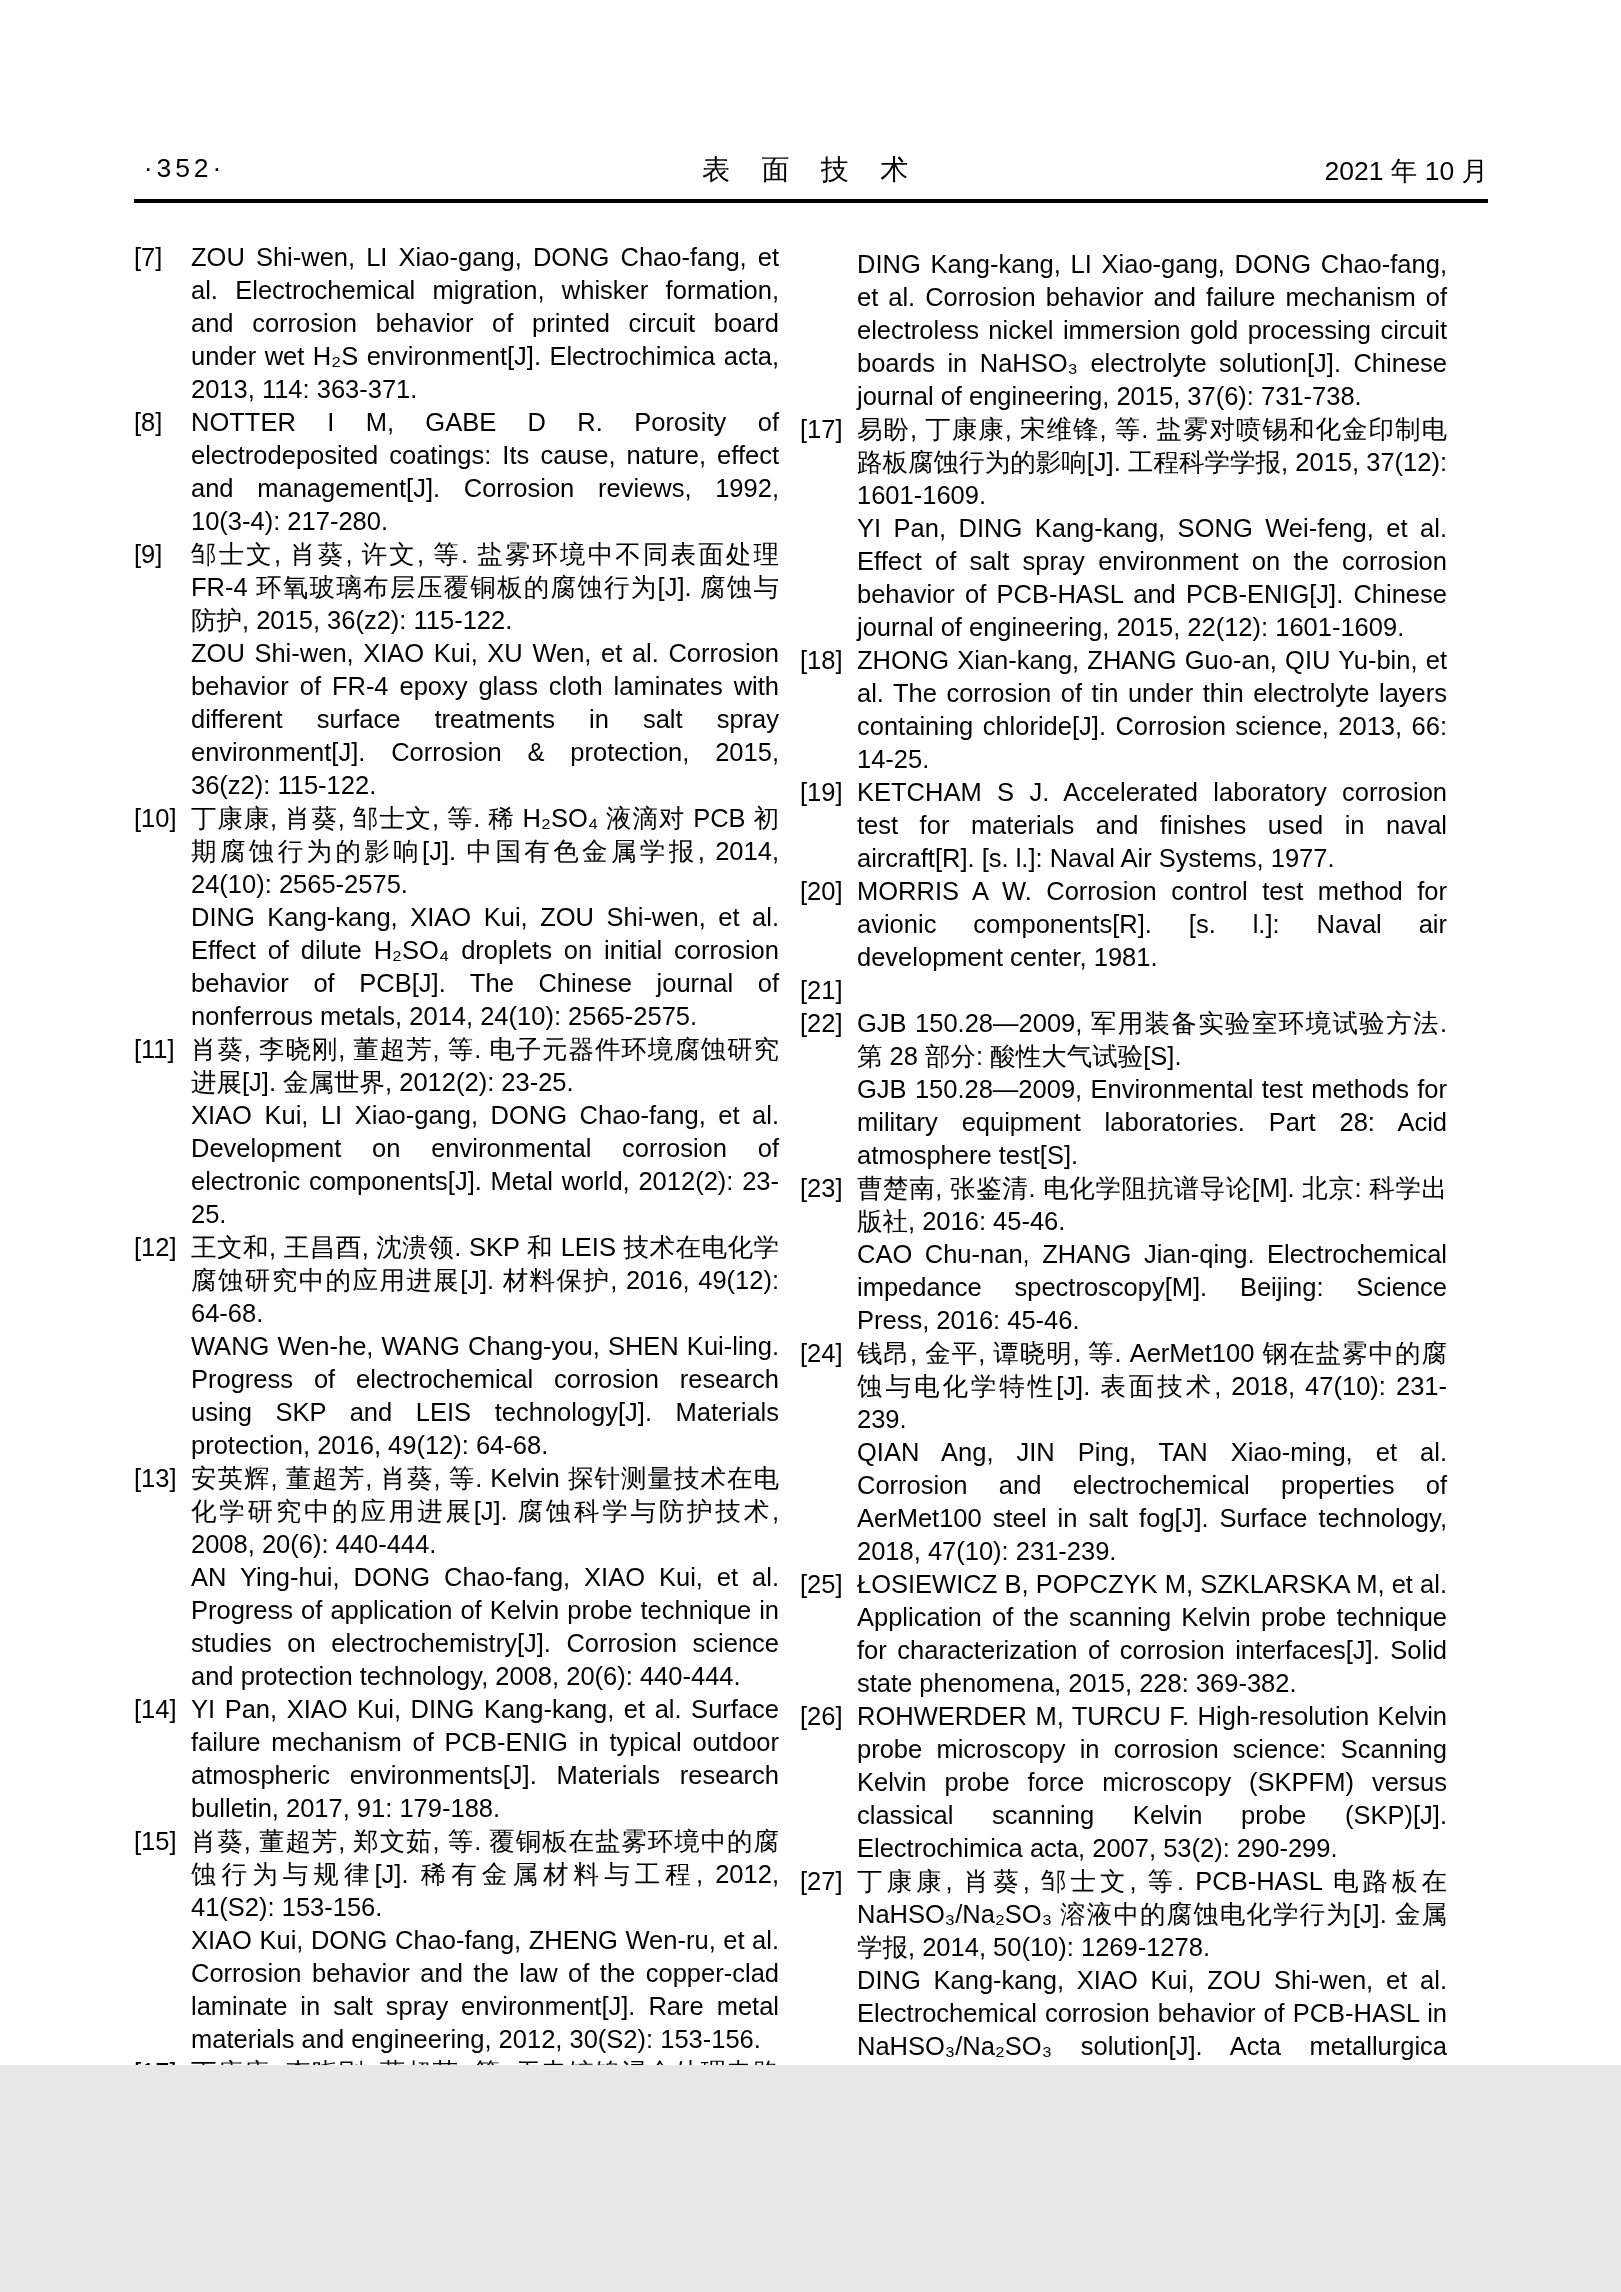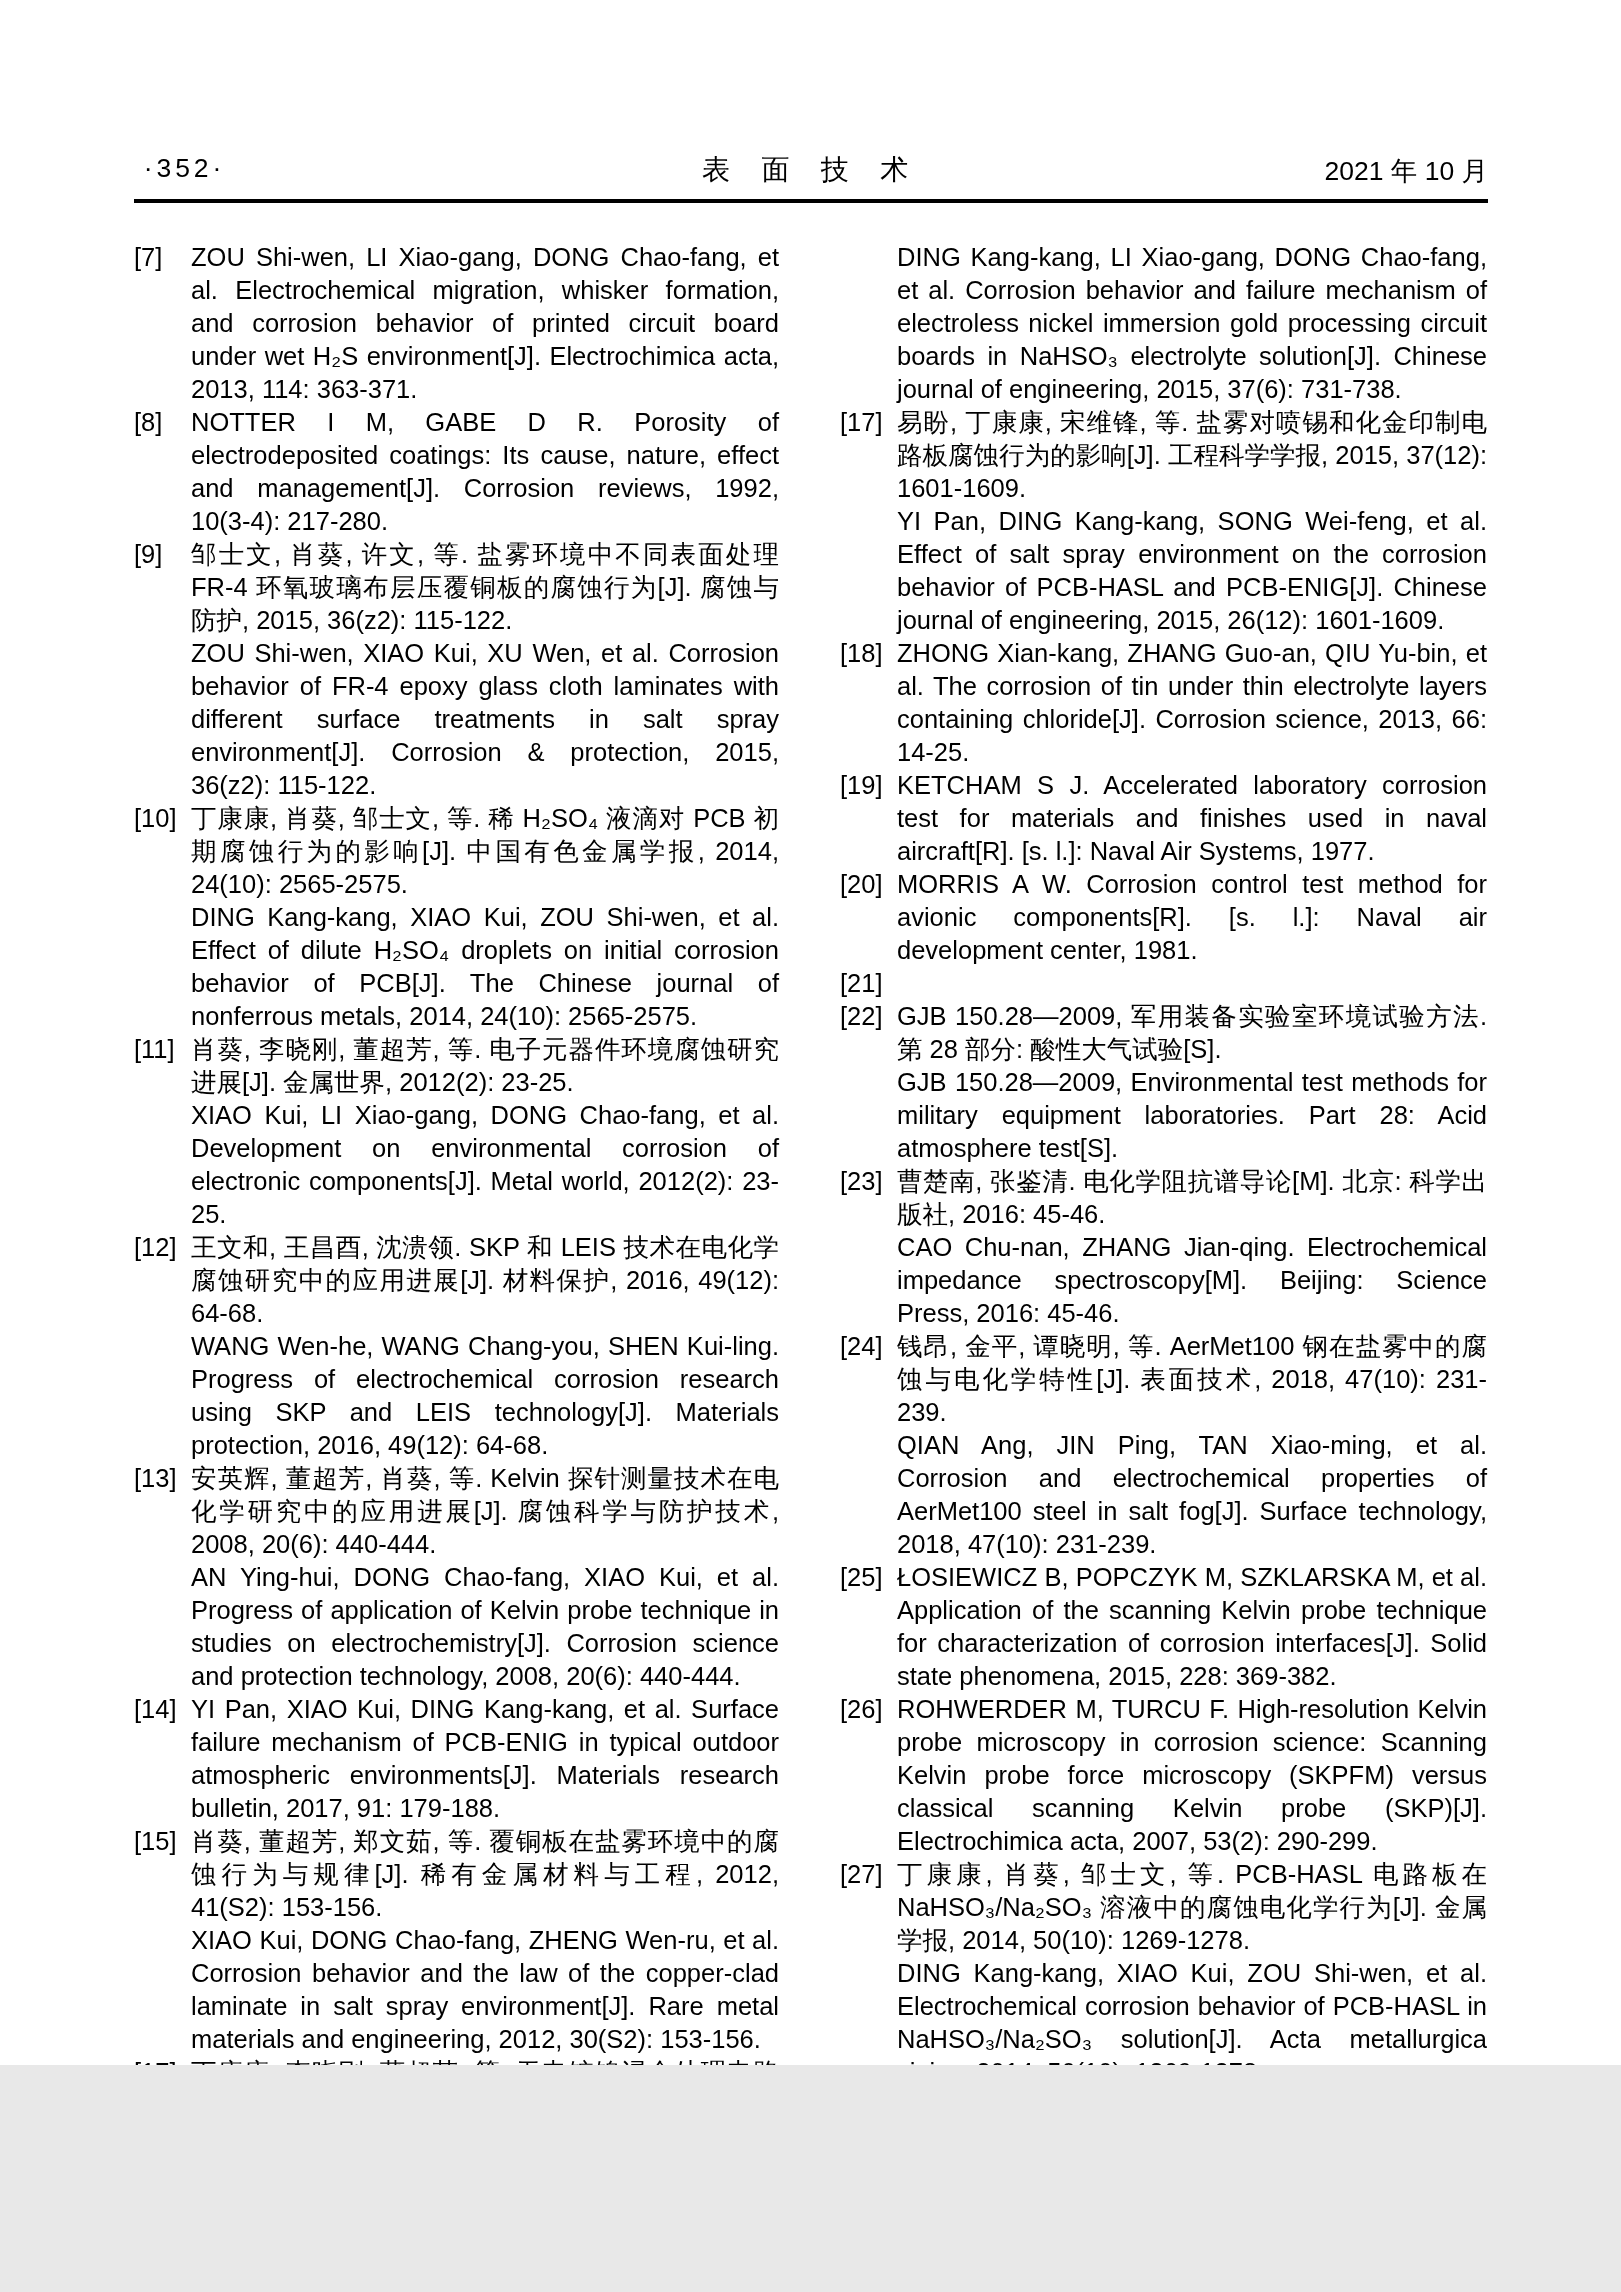--- a/index.html
+++ b/index.html
@@ -50,21 +50,21 @@
     height: 3.9px;
     background: #000;
   }
   .col {
     position: absolute;
     top: 241px;
     font-size: 25.5px;
     line-height: 33px;
   }
   .col-left  { left: 134px; width: 645px; }
-  .col-right { left: 840px; width: 647px; }
+  .col-right { left: 800px; width: 647px; margin-top: 7px; }
   .ref { display: flex; align-items: flex-start; }
   .ref-num {
     flex: 0 0 57px;
     white-space: nowrap;
   }
   .ref-body {
     flex: 1;
     min-width: 0;
     text-align: justify;
   }
@@ -153,21 +153,21 @@
       <div class="ref">
         <span class="ref-num"></span>
         <div class="ref-body">
           <p class="seg">DING Kang-kang, LI Xiao-gang, DONG Chao-fang, et al. Corrosion behavior and failure mechanism of electroless nickel immersion gold processing circuit boards in NaHSO₃ electrolyte solution[J]. Chinese journal of engineering, 2015, 37(6): 731-738.</p>
         </div>
       </div>
       <div class="ref">
         <span class="ref-num">[17]</span>
         <div class="ref-body">
           <p class="seg">易盼, 丁康康, 宋维锋, 等. 盐雾对喷锡和化金印制电路板腐蚀行为的影响[J]. 工程科学学报, 2015, 37(12): 1601-1609.</p>
-          <p class="seg">YI Pan, DING Kang-kang, SONG Wei-feng, et al. Effect of salt spray environment on the corrosion behavior of PCB-HASL and PCB-ENIG[J]. Chinese journal of engineering, 2015, 26(12): 1601-1609.</p>
+          <p class="seg">YI Pan, DING Kang-kang, SONG Wei-feng, et al. Effect of salt spray environment on the corrosion behavior of PCB-HASL and PCB-ENIG[J]. Chinese journal of engineering, 2015, 22(12): 1601-1609.</p>
         </div>
       </div>
       <div class="ref">
         <span class="ref-num">[18]</span>
         <div class="ref-body">
           <p class="seg">ZHONG Xian-kang, ZHANG Guo-an, QIU Yu-bin, et al. The corrosion of tin under thin electrolyte layers containing chloride[J]. Corrosion science, 2013, 66: 14-25.</p>
         </div>
       </div>
       <div class="ref">
         <span class="ref-num">[19]</span>

